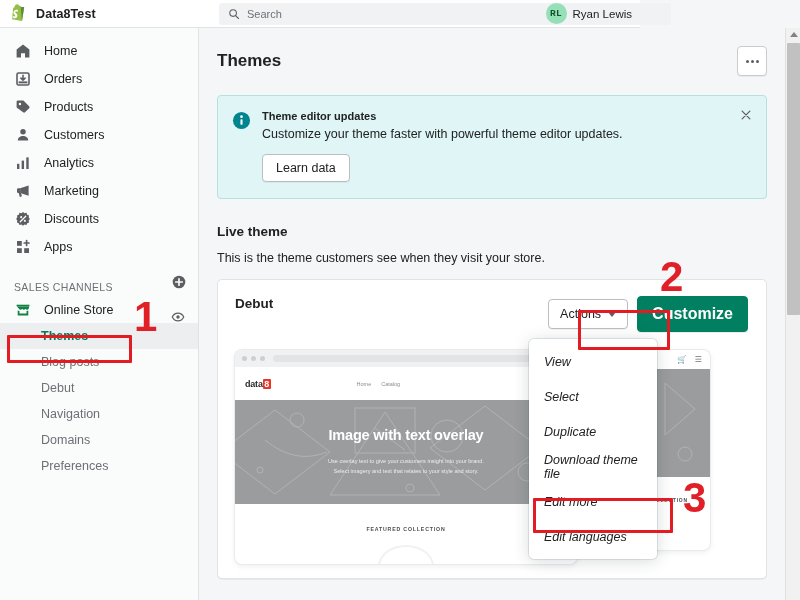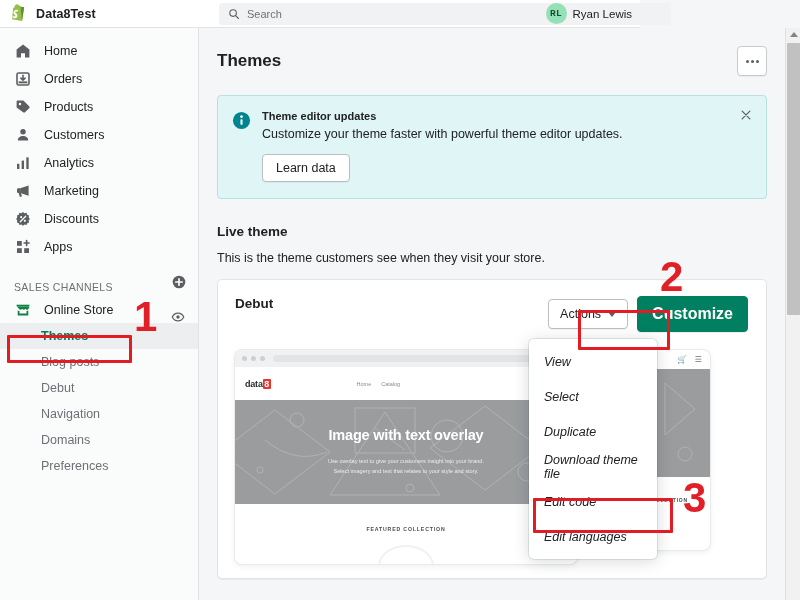--- a/index.html
+++ b/index.html
@@ -489,21 +489,21 @@
     <div class="dd-item">
       <span>Select</span>
     </div>
     <div class="dd-item">
       <span>Duplicate</span>
     </div>
     <div class="dd-item">
       <span>Download theme file</span>
     </div>
     <div class="dd-item">
-      <span>Edit code</span>
+      <span>Edit more</span>
     </div>
     <div class="dd-item">
       <span>Edit languages</span>
     </div>
   </div>
 
   <div class="box" style="left:7px; top:335px; width:125px; height:28px;"></div>
   <div class="anno anno-num" style="left:134px; top:296px;">1</div>
 
   <div class="box" style="left:578px; top:310px; width:92px; height:40px;"></div>

